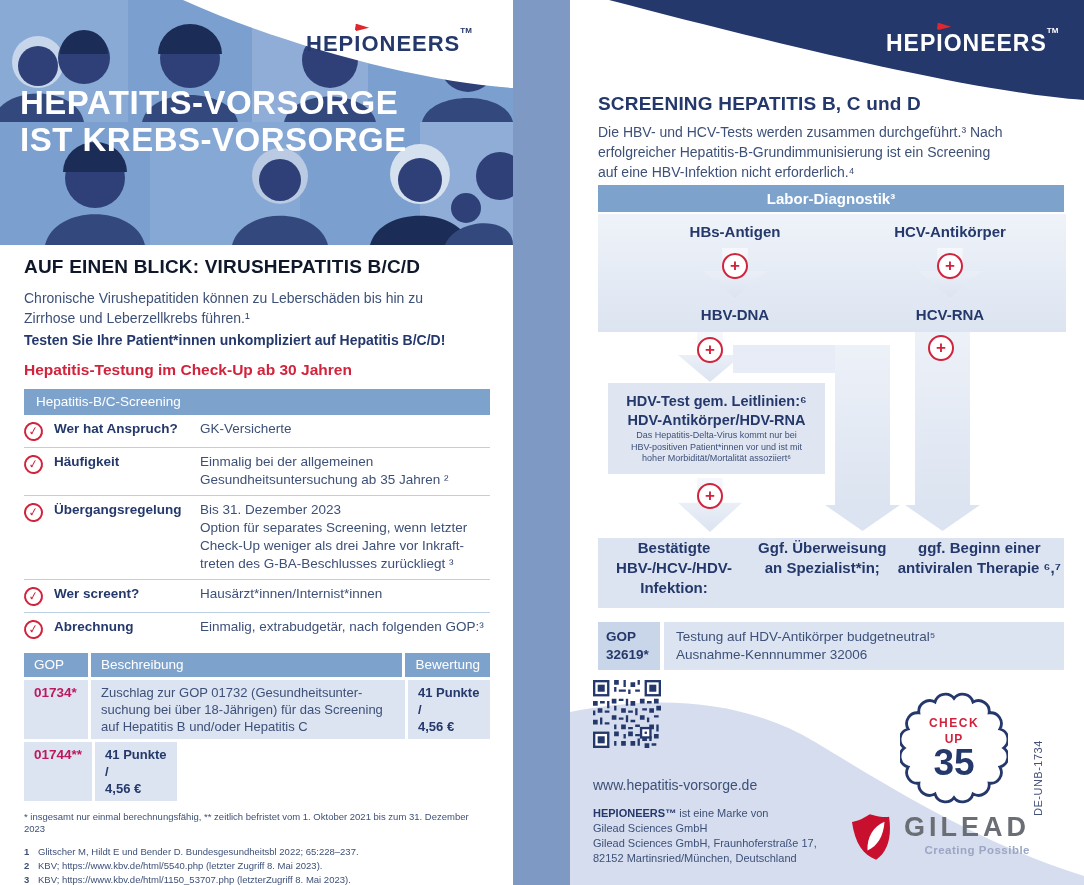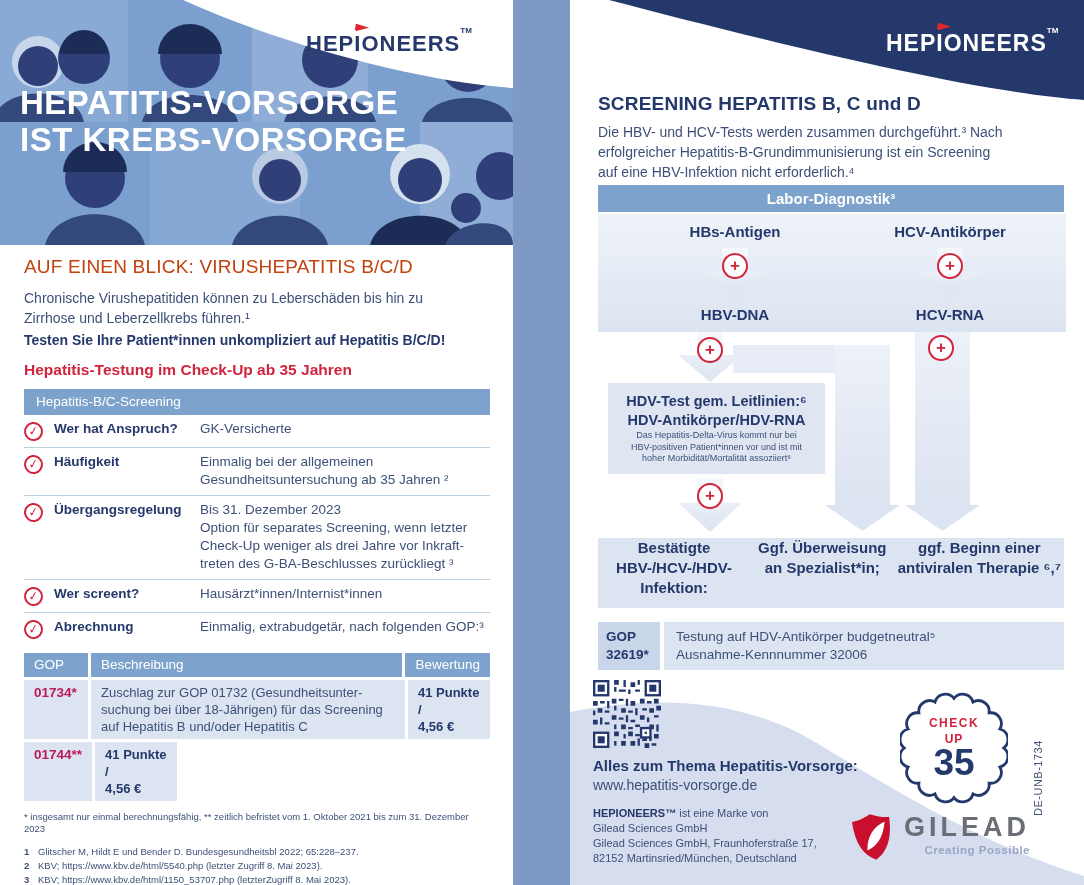--- a/index.html
+++ b/index.html
@@ -25,21 +25,21 @@
   .logo{font-weight:800;letter-spacing:1px;white-space:nowrap;}
   .logo .iwrap{position:relative;display:inline-block;}
   .logo .flag{position:absolute;left:1px;top:-7px;width:14px;height:11px;background:#E0272F;
     clip-path:polygon(0 0,100% 30%,10% 68%,0 55%);transform:rotate(4deg);}
   .logo .tm{font-size:8px;vertical-align:18px;font-weight:700;letter-spacing:0;}
   .logo-left{position:absolute;left:306px;top:26px;font-size:22px;color:#24386B;}
   .logo-right{position:absolute;left:316px;top:26px;font-size:23px;color:#fff;}
 
   
   .l-content{position:absolute;left:24px;top:256px;width:466px;}
-  .sec-title{font-size:19px;font-weight:400;color:#c2410c;letter-spacing:.2px;margin:0 0 10px 0;}
+  .sec-title{font-size:19px;font-weight:700;color:#0f172a;letter-spacing:.2px;margin:0 0 10px 0;}
   .l-intro{font-size:14px;line-height:20px;margin:0 0 2px 0;}
   .l-intro-bold{font-size:14px;line-height:21px;font-weight:700;color:#24386B;margin:0 0 10px 0;}
   .red-heading{font-size:15.5px;font-weight:700;color:#D2233C;margin:0 0 10px 0;}
 
   .tbl-bar{background:#7DA3CD;color:#fff;font-size:13.5px;padding:5px 12px;height:16px;}
   .chk-rows{margin-bottom:8px;}
   .chk-row{display:flex;align-items:flex-start;padding:5px 0 6px 0;border-bottom:1px solid #BCD0E4;}
   .chk-row:last-child{border-bottom:none;}
   .chk-icon{flex:0 0 30px;padding-top:1px;}
   .chk-circle{display:inline-block;width:15px;height:15px;border:2px solid #D2233C;border-radius:50%;
@@ -167,21 +167,21 @@
       <div>IST KREBS-VORSORGE</div>
     </div>
     <div class="logo logo-left"><span>HEP</span><span class="iwrap"><span class="flag"></span><span>I</span></span><span>ONEERS</span><span class="tm">TM</span></div>
   </div>
 
   <div class="l-content">
     <h1 class="sec-title">AUF EINEN BLICK: VIRUSHEPATITIS B/C/D</h1>
     <p class="l-intro pre">Chronische Virushepatitiden können zu Leberschäden bis hin zu
 Zirrhose und Leberzellkrebs führen.¹</p>
     <p class="l-intro-bold">Testen Sie Ihre Patient*innen unkompliziert auf Hepatitis B/C/D!</p>
-    <p class="red-heading">Hepatitis-Testung im Check-Up ab 35 Jahren</p>
+    <p class="red-heading">Hepatitis-Testung im Check-Up ab 30 Jahren</p>
 
     <div class="tbl-bar">Hepatitis-B/C-Screening</div>
     <div class="chk-rows">
       <div class="chk-row">
         <span class="chk-icon"><span class="chk-circle">✓</span></span>
         <span class="chk-label">Wer hat Anspruch?</span>
         <span class="chk-value pre">GK-Versicherte</span>
       </div>
       <div class="chk-row">
         <span class="chk-icon"><span class="chk-circle">✓</span></span>
@@ -336,21 +336,20 @@
       <rect x="2" y="2" width="3" height="3"></rect>
         <rect x="24" y="2" width="3" height="3"></rect>
         <rect x="2" y="24" width="3" height="3"></rect>
       <path d="M9 0h2v2H9zM13 0h1v3h-1zM16 1h2v2h-2zM19 0h1v2h-1zM9 3h1v2H9zM11 4h3v1h-3zM15 4h1v2h-1zM18 4h2v1h-2zM0 9h2v2H0zM3 9h2v1H3zM6 9h1v3H6zM0 13h1v2H0zM2 12h2v2H2zM5 13h2v1H5zM0 17h2v2H0zM3 16h1v3H3zM5 18h2v1H5zM8 8h2v2H8zM11 8h2v1h-2zM14 8h1v3h-1zM16 9h2v2h-2zM20 8h2v2h-2zM23 9h2v1h-2zM26 8h2v2h-2zM9 11h1v2H9zM12 12h2v2h-2zM15 13h2v1h-2zM18 12h1v3h-1zM21 12h2v1h-2zM24 12h2v2h-2zM27 11h2v2h-2zM8 15h2v2H8zM11 16h2v1h-2zM14 15h1v3h-1zM16 17h2v1h-2zM20 15h2v2h-2zM23 16h1v2h-1zM26 15h2v1h-2zM9 19h1v2H9zM12 19h2v2h-2zM15 20h2v1h-2zM18 19h2v1h-2zM21 20h1v2h-1zM24 19h2v2h-2zM27 19h1v3h-1zM9 22h2v2H9zM13 23h1v2h-1zM15 22h2v2h-2zM18 23h2v1h-2zM9 26h1v2H9zM12 26h2v2h-2zM16 26h2v2h-2zM19 25h1v3h-1zM21 24h2v2h-2zM24 24h1v2h-1zM26 23h2v2h-2zM22 27h2v2h-2zM25 27h2v1h-2z"></path>
       <rect x="20" y="20" width="5" height="5"></rect>
         <rect x="21" y="21" width="3" height="3" fill="#fff"></rect>
         <rect x="22" y="22" width="1" height="1"></rect>
     </g>
   </svg>
 
-  <div class="promo-title">Alles zum Thema Hepatitis-Vorsorge:</div>
   <div class="promo-url">www.hepatitis-vorsorge.de</div>
 
   <div class="legal">
     <div><b>HEPIONEERS™</b><span> ist eine Marke von</span></div>
     <div>Gilead Sciences GmbH</div>
     <div>Gilead Sciences GmbH, Fraunhoferstraße 17,</div>
     <div>82152 Martinsried/München, Deutschland</div>
   </div>
 
   <div class="badge">

